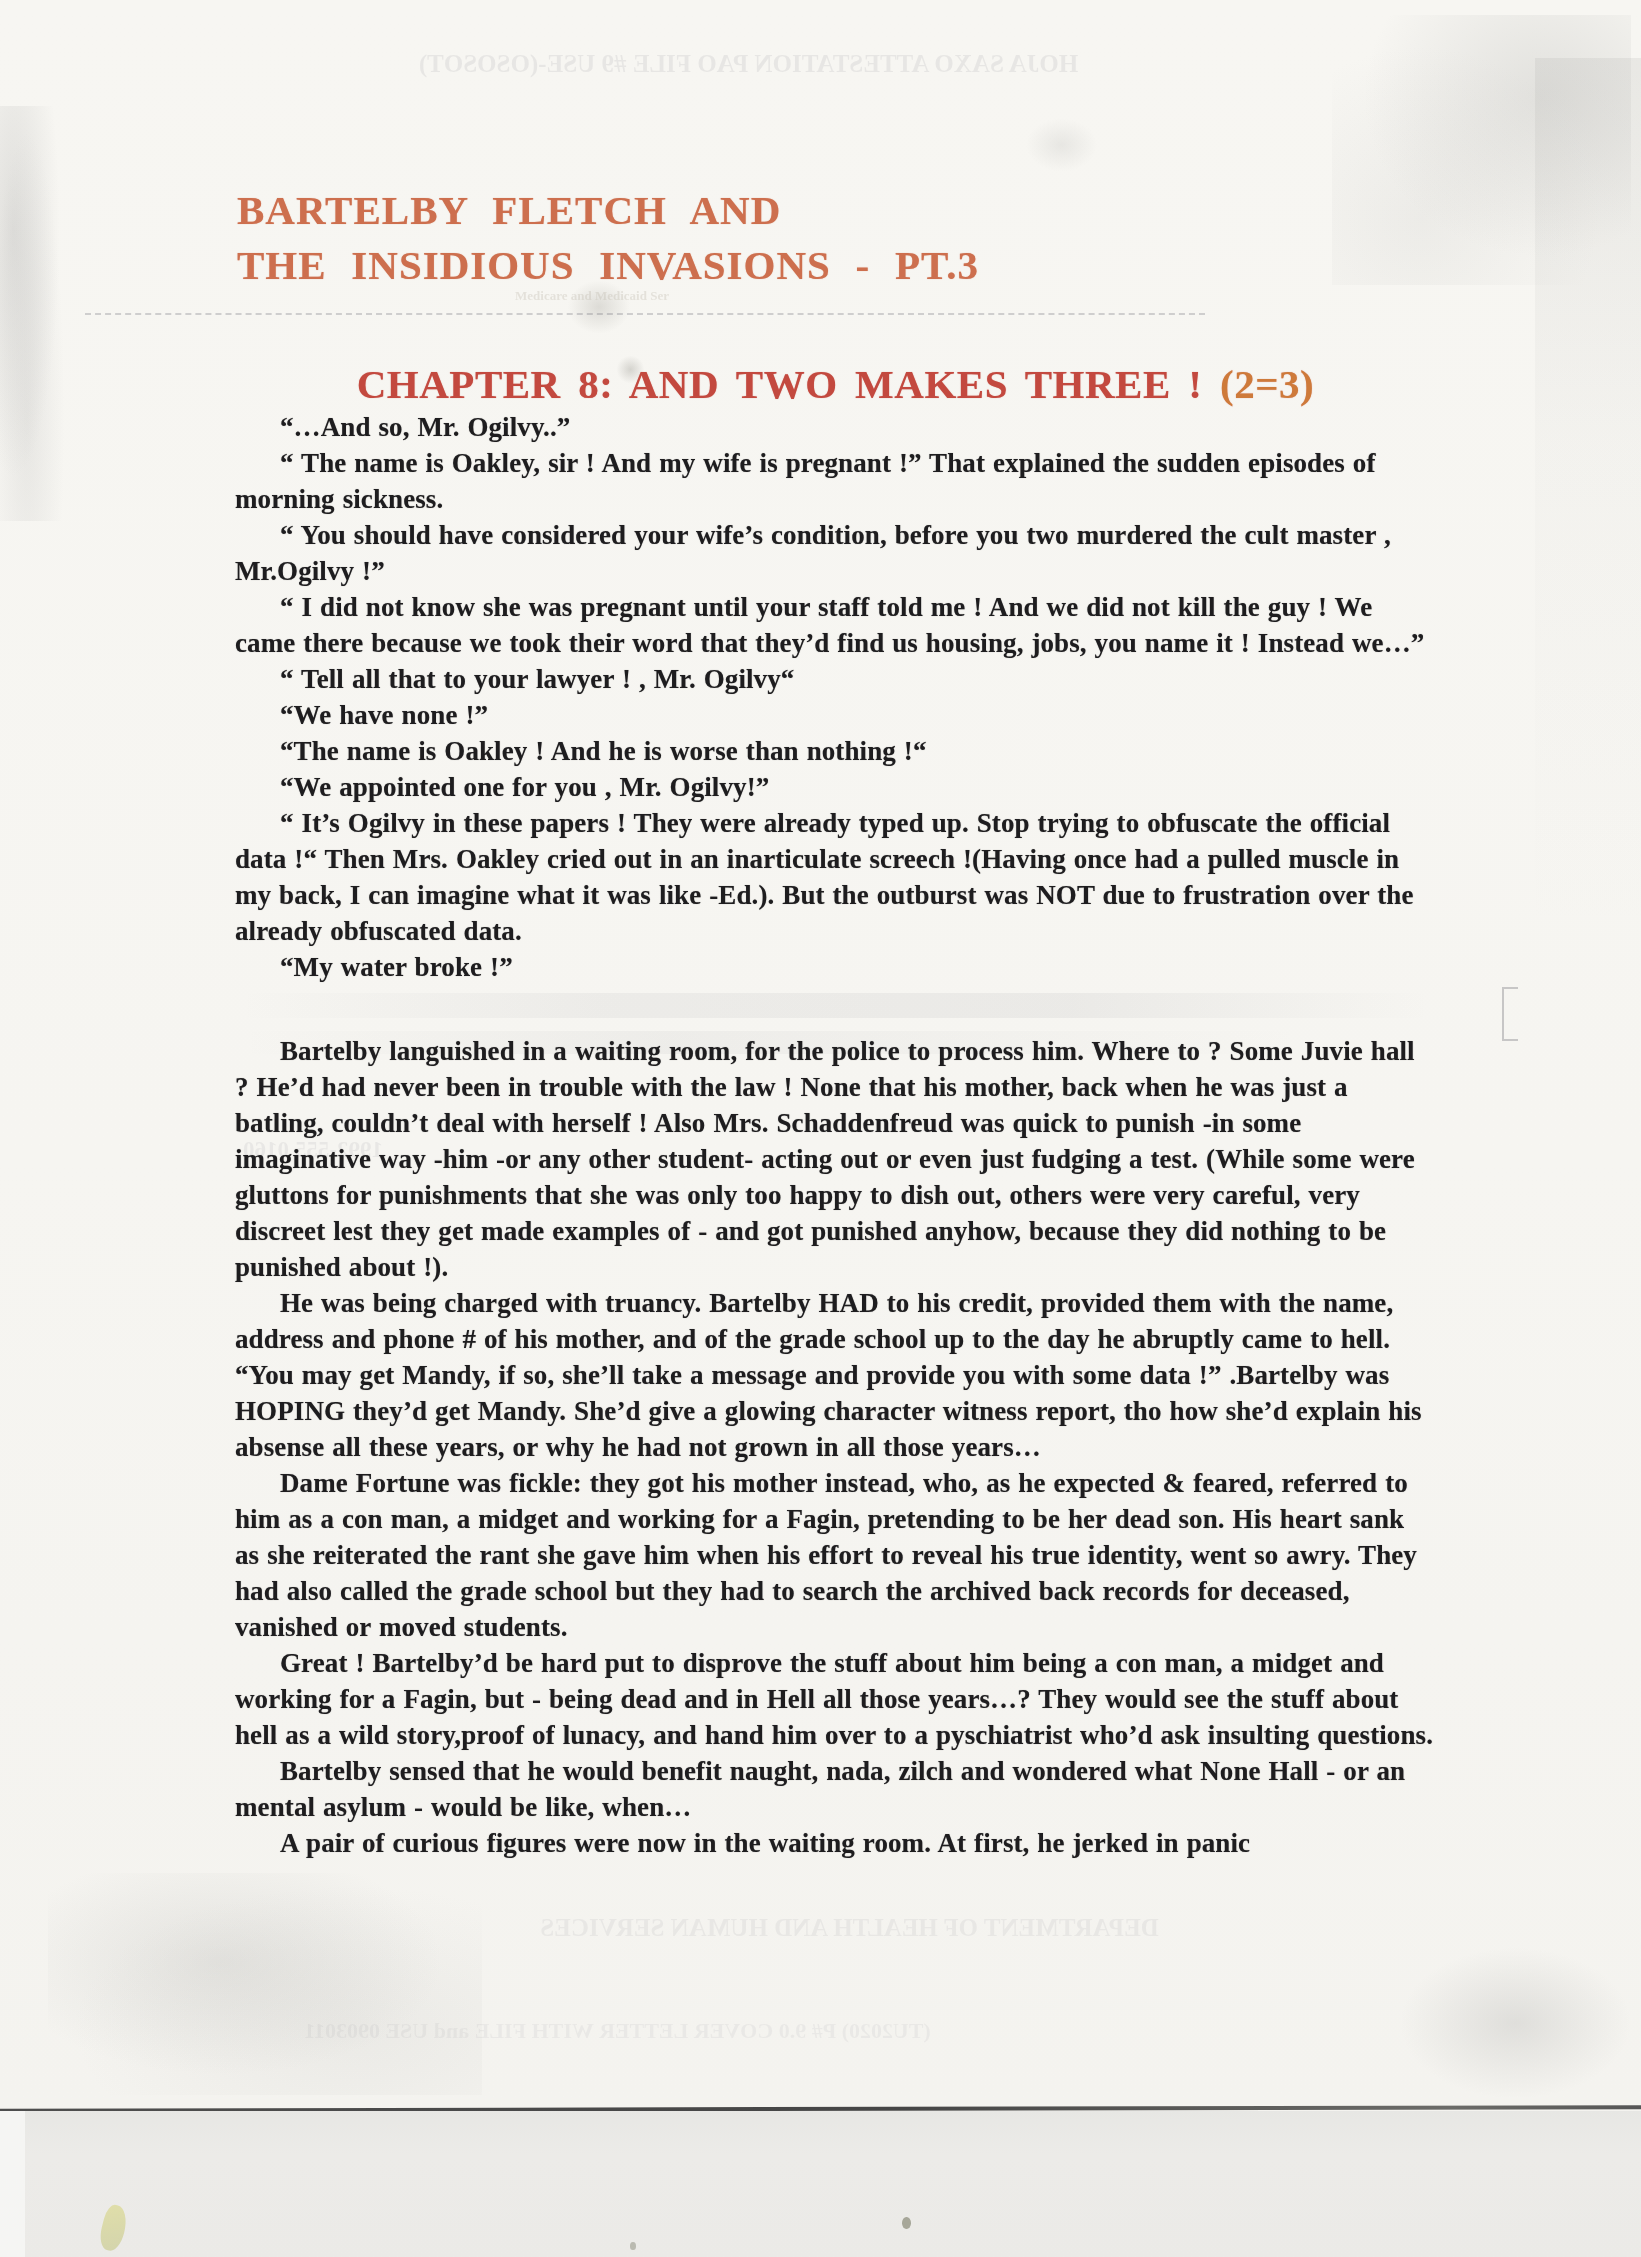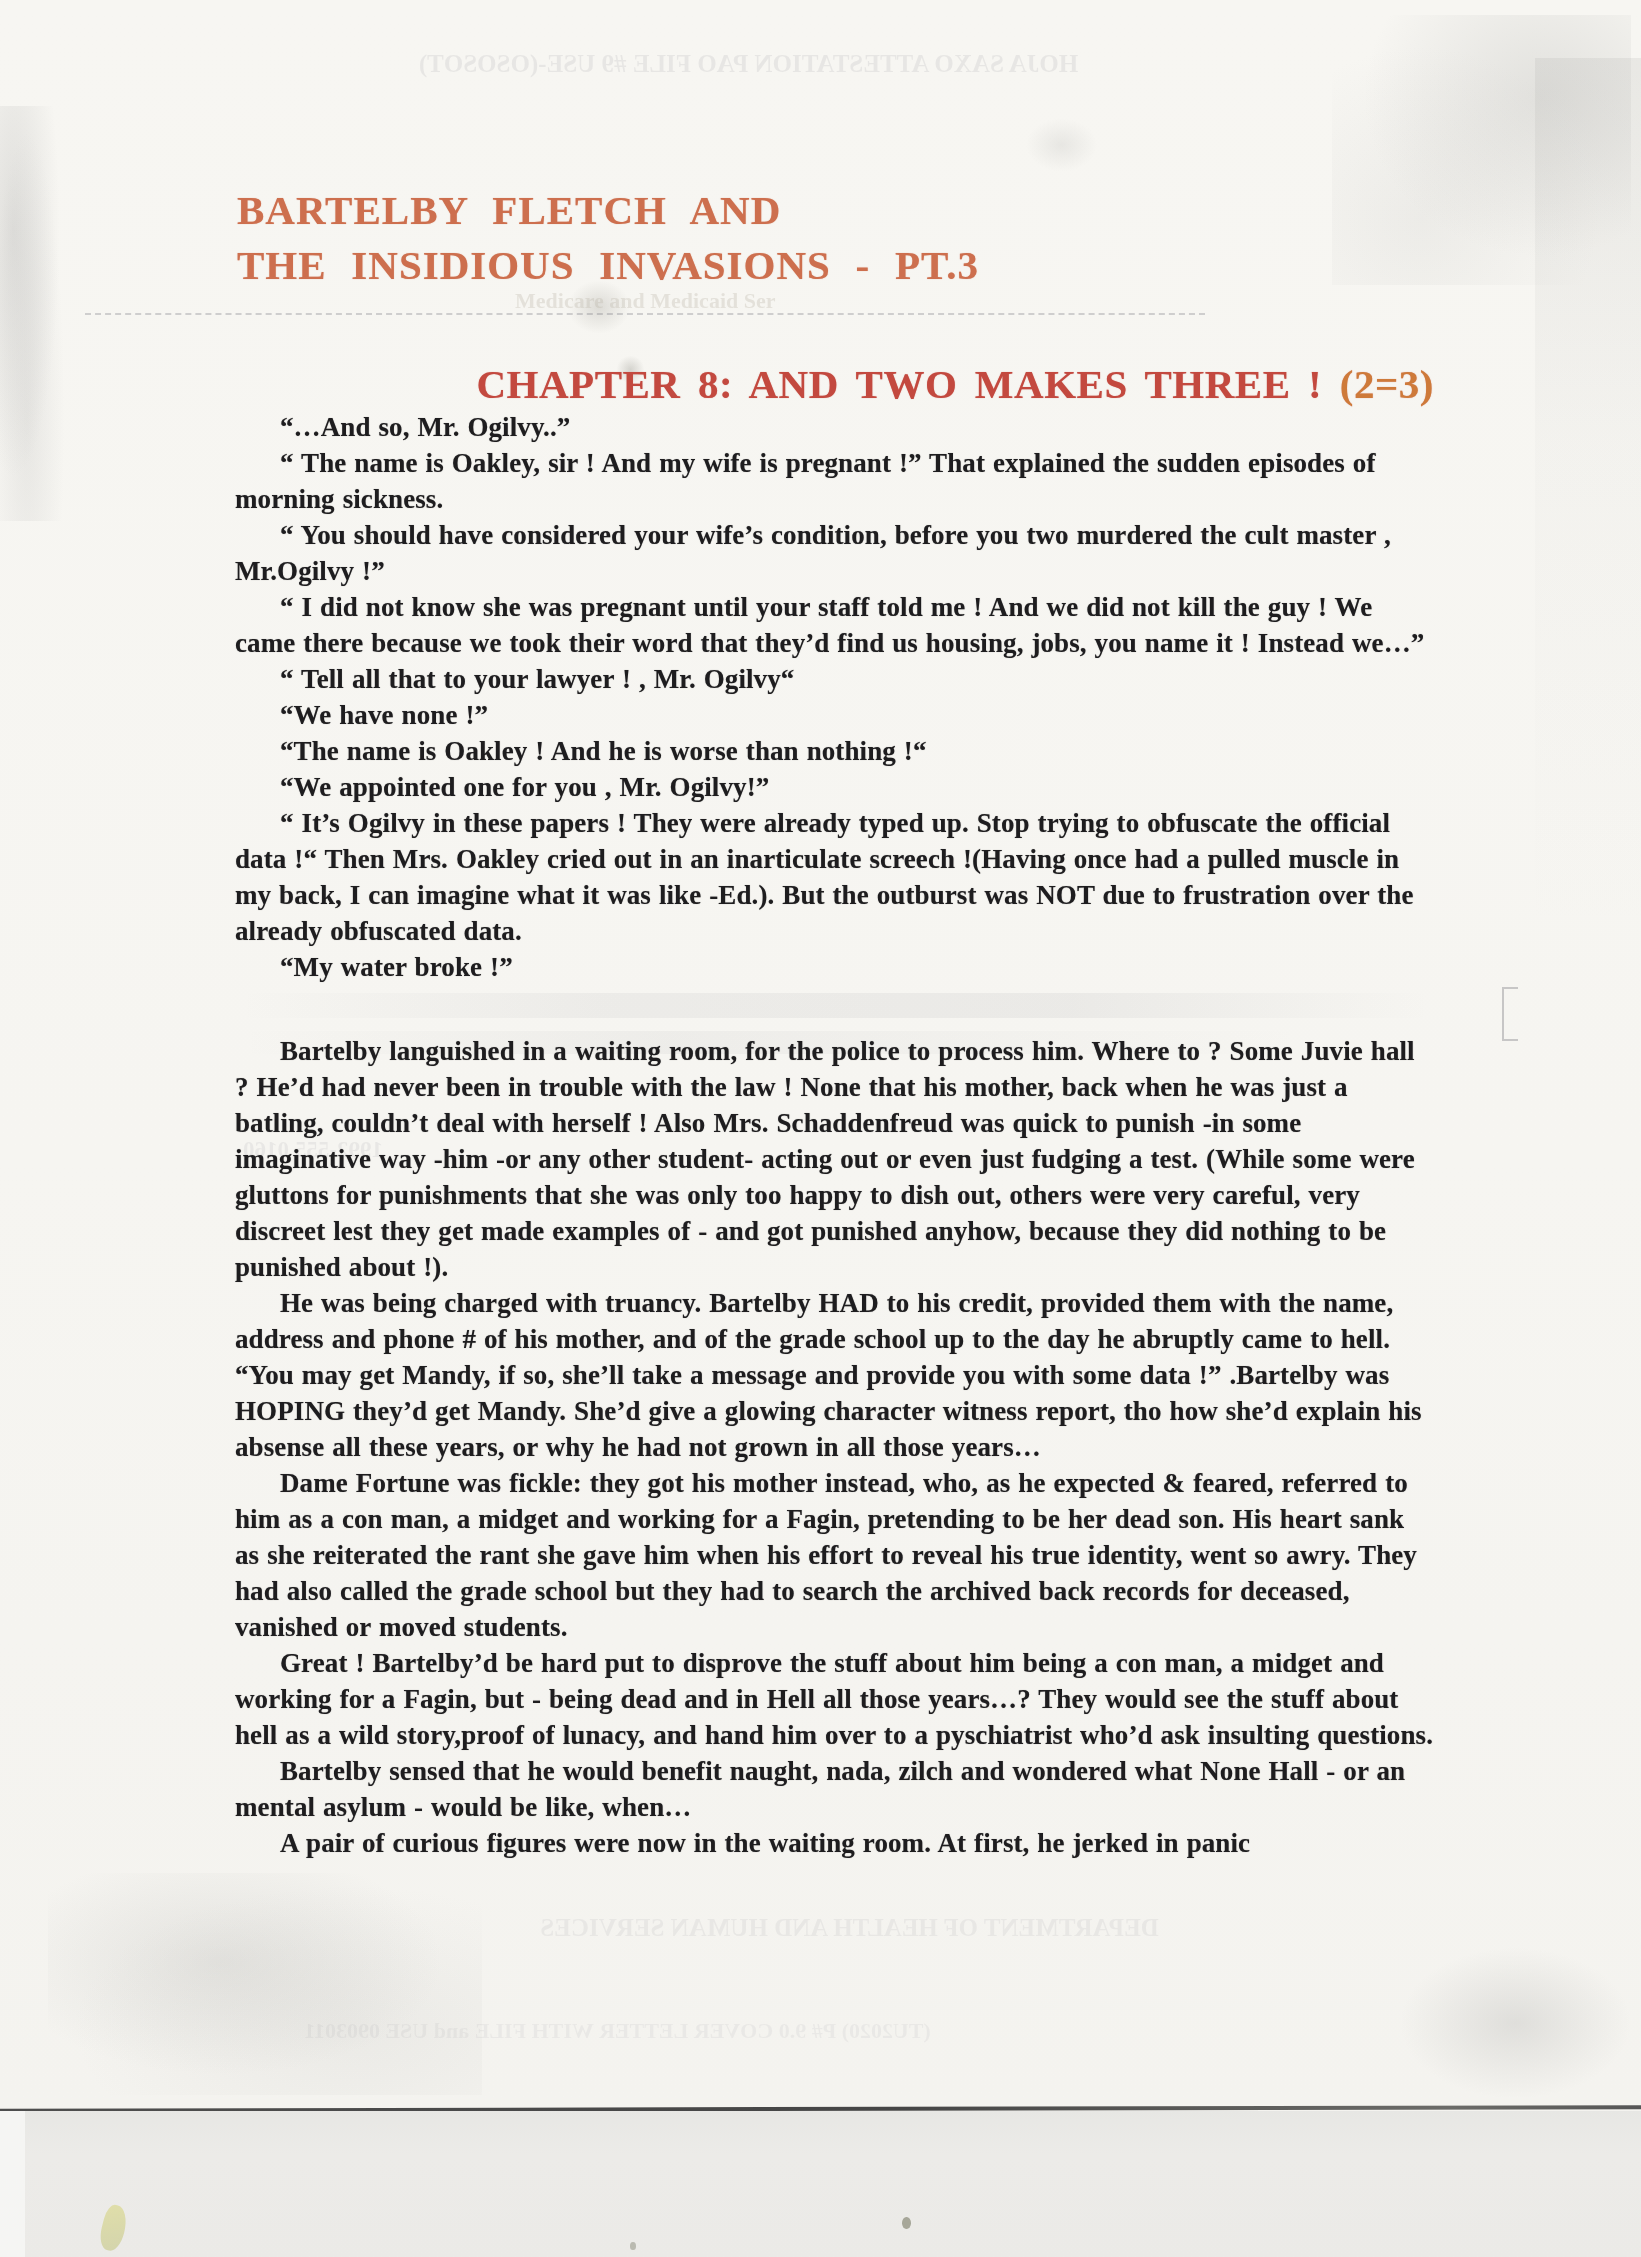--- a/index.html
+++ b/index.html
@@ -6,38 +6,38 @@
   body{width:1641px;height:2257px;position:relative;overflow:hidden;
        font-family:"Liberation Serif", serif;background:#ebebe8;}
   .paper{position:absolute;left:0;top:0;width:1641px;height:2111px;
          background:linear-gradient(180deg,#f7f6f2 0%,#f6f5f1 55%,#f4f3ef 100%);}
   
   .title{position:absolute;left:237px;width:1197px;
          font-weight:bold;font-size:41px;line-height:1;letter-spacing:1px;word-spacing:13.5px;
          color:#cd6f4e;text-shadow:0 0 1px rgba(205,111,78,.55);}
   #title1{top:190px;}
   #title2{top:245px;}
-  .chapter{position:absolute;left:237px;top:364px;width:1197px;text-align:right;
+  .chapter{position:absolute;left:237px;top:364px;width:1197px;text-align:center;
            font-weight:bold;font-size:41px;line-height:1;letter-spacing:0.5px;word-spacing:6.8px;
            color:#c3493f;text-shadow:0 0 1px rgba(195,73,63,.5);}
   .chapter .eq{color:#ce7a3a;}
   
   .story{position:absolute;left:235px;top:409px;width:1200px;
          font-weight:bold;font-size:27px;line-height:36px;letter-spacing:0.1px;word-spacing:.04em;
          color:#1e1d1f;text-shadow:0 0 1px rgba(30,29,31,.4);}
   .story .p{margin:0;text-indent:45px;}
   .story .p.gap{margin-top:48px;}
   
   .crease{position:absolute;left:85px;top:313px;width:1120px;height:0;
           border-top:2.9px dashed rgba(105,105,115,.28);}
   
   .ghost{position:absolute;font-weight:bold;color:#9a99a0;white-space:nowrap;}
   .mir{transform:scaleX(-1);}
   #ghost-top{left:145px;top:50px;width:1207px;font-size:25px;opacity:.16;text-align:center;}
-  #ghost-medicare{left:515px;top:288px;font-size:22px;opacity:.30;color:#b9b3a6;}
+  #ghost-medicare{left:515px;top:288px;font-size:13px;opacity:.30;color:#b9b3a6;}
   #ghost-phone{left:243px;top:1137px;font-size:23px;opacity:.14;}
   #ghost-dept{left:415px;top:1914px;width:869px;font-size:25px;opacity:.13;text-align:center;}
   #ghost-cover{left:217px;top:2018px;width:801px;font-size:22px;opacity:.11;text-align:center;}
   
   .smudge{position:absolute;pointer-events:none;}
   #sm1{left:0;top:106px;width:68px;height:415px;
        background:radial-gradient(ellipse at 20% 30%,rgba(150,150,150,.25),transparent 60%),
                   radial-gradient(ellipse at 40% 75%,rgba(160,160,160,.18),transparent 65%);}
   #sm2{left:1332px;top:14.5px;width:299px;height:270px;
        background:radial-gradient(ellipse at 70% 30%,rgba(170,170,168,.28),transparent 60%),

